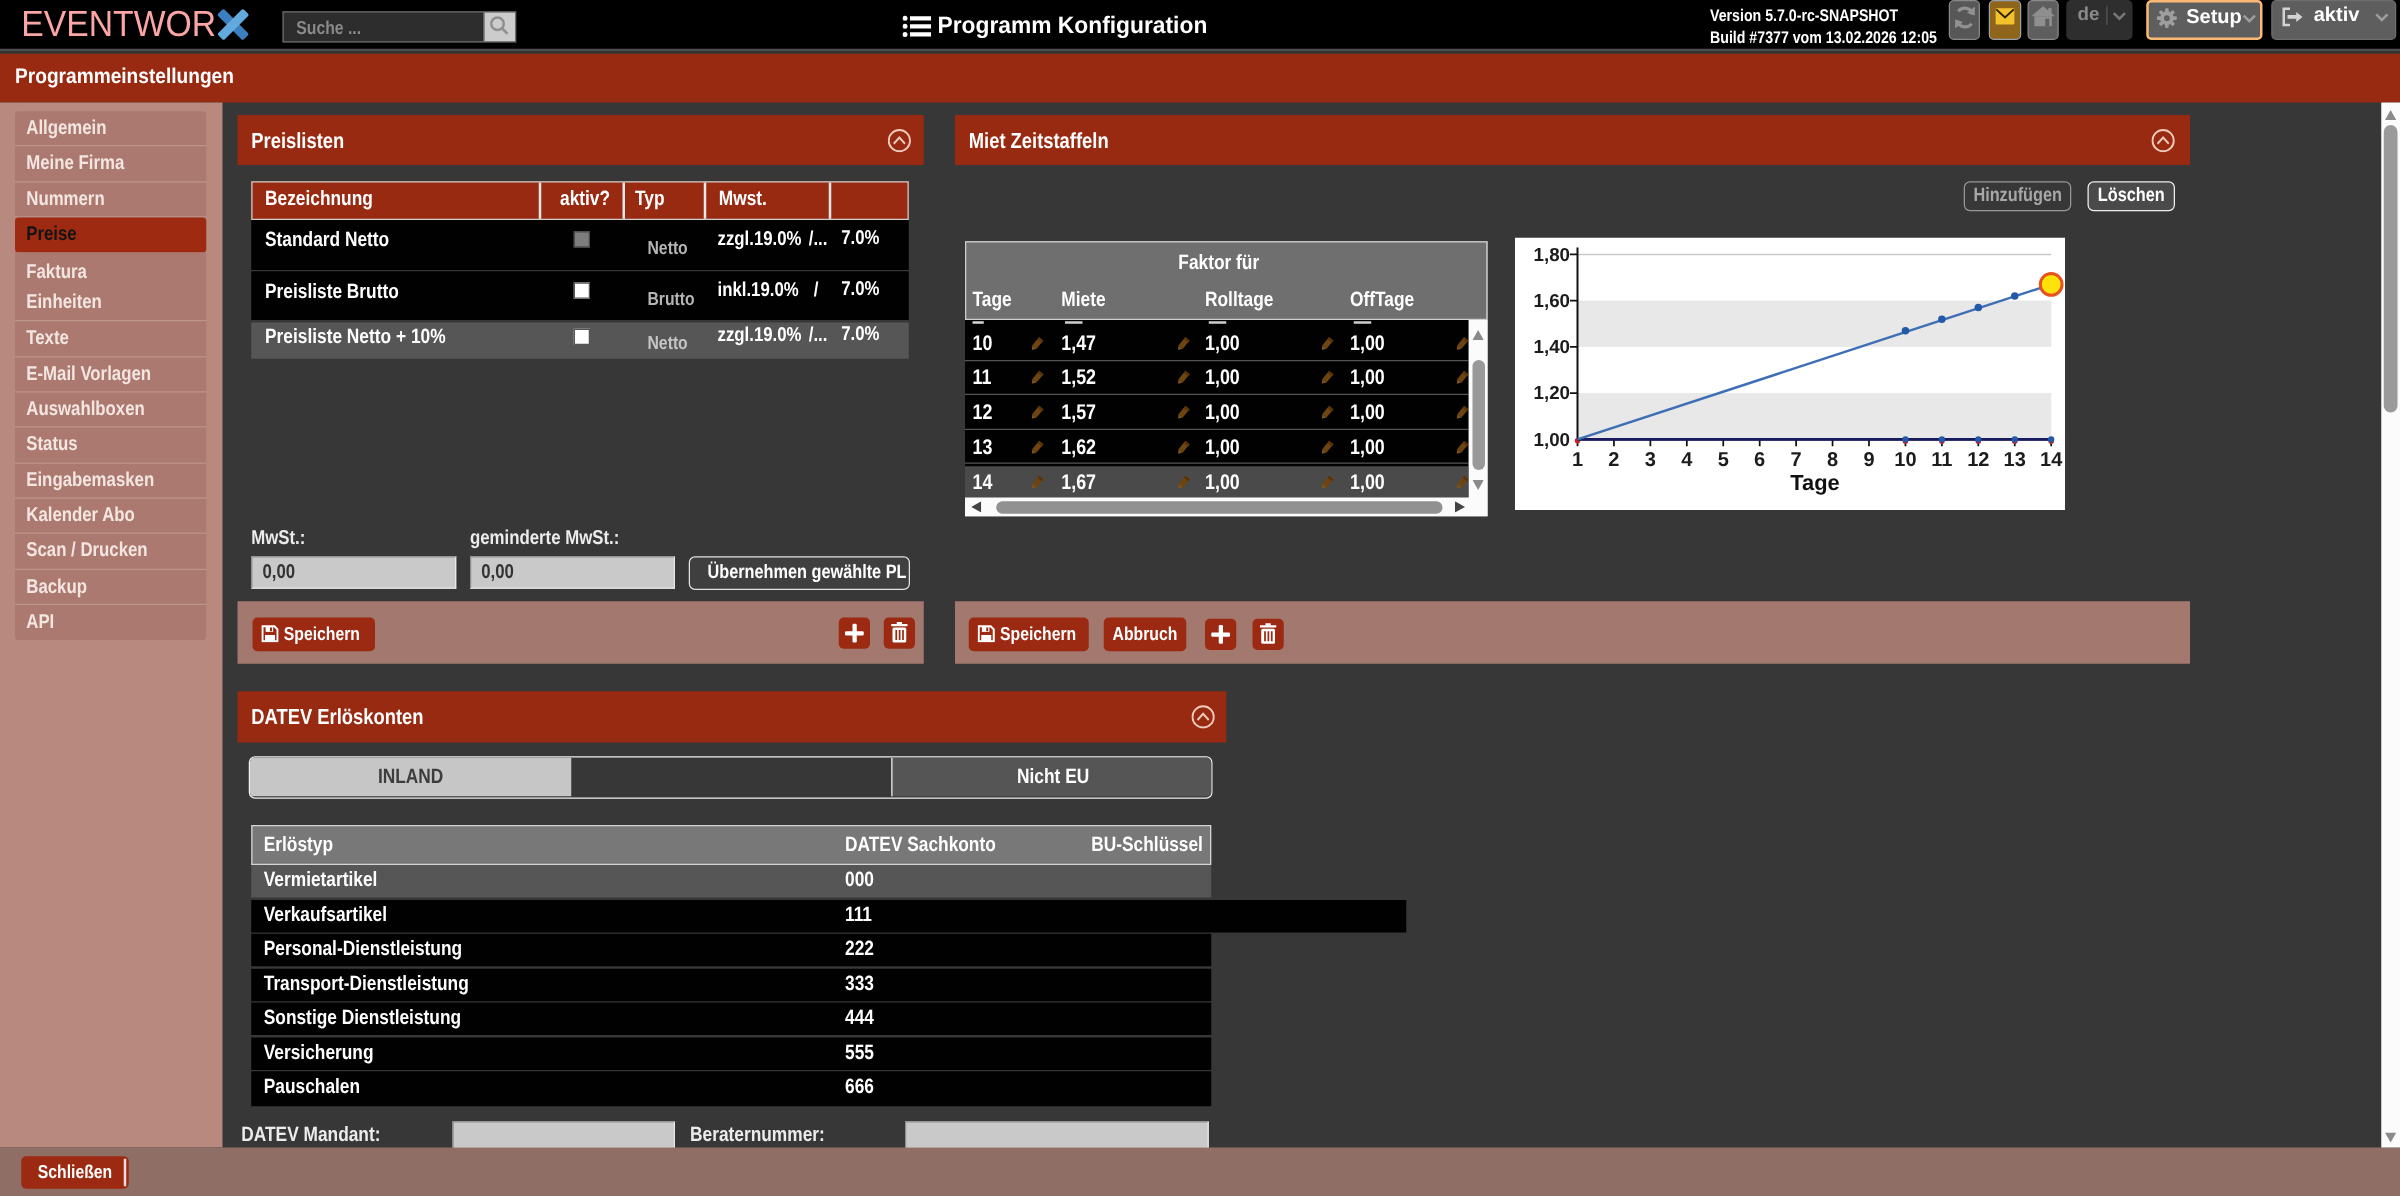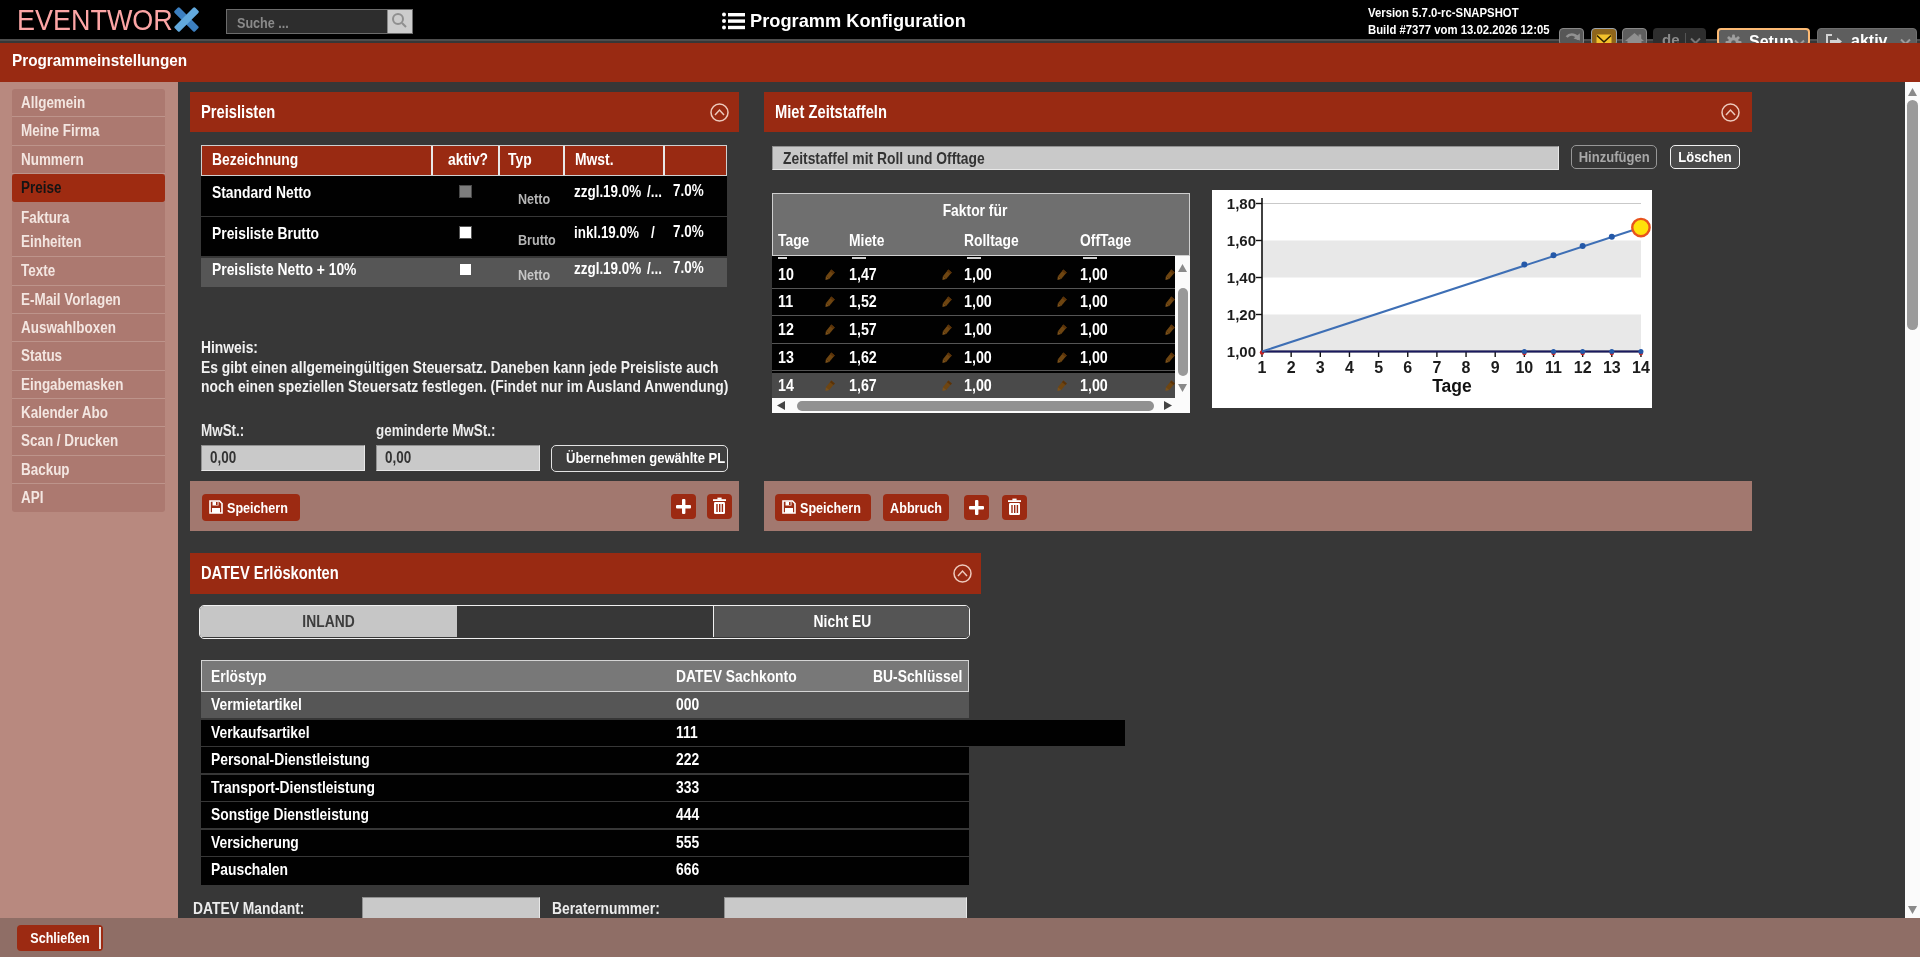--- a/index.html
+++ b/index.html
@@ -11,21 +11,21 @@
 .tc { transform-origin:50% 50%; width:100%; text-align:center; }
 
 
 #topbar { position:absolute; left:0; top:0; width:1920px; height:41px; background:#000; border-bottom:2px solid #4d4d4d; }
 #logo { position:absolute; left:17px; top:4px; font-size:29px; font-weight:normal; color:#fca5a5;text-align:center; }
 #searchbox { position:absolute; left:226px; top:9px; width:187px; height:25px; background:#2d2d2d; border:1px solid #6c6c6c; }
 #searchbox .ph { position:absolute; left:10px; top:4px; font-size:15px; color:#8a8a8a; font-weight:bold; }
 #searchbtn { position:absolute; right:0; top:0; width:25px; height:23px; background:#cccccc; border-left:1px solid #888; }
 #pagetitle { position:absolute; left:750px; top:10px; font-size:19px; color:#fff; font-weight:bold; }
 #version { position:absolute; left:1368px; top:5px; color:#fff; font-size:13.5px; line-height:16.5px; font-weight:bold; }
-.tbtn { position:absolute; top:0; height:18px; border-radius:4px; background:#5e5e5e;margin-top:28px; }
+.tbtn { position:absolute; top:0; height:32px; border-radius:4px; background:#5e5e5e; }
 
 
 #redbar { position:absolute; left:0; top:43px; width:1920px; height:39px; background:#992a12; }
 #redbar span { position:absolute; left:12px; top:8px; color:#fff; font-size:17px; font-weight:bold; }
 
 
 #sidebar { position:absolute; left:0; top:82px; width:178px; height:836px; background:#b8897f; }
 #menu { position:absolute; left:12px; top:7px; width:153px; background:#ac7970; border-radius:3px; }
 #menu .mi { position:relative; height:28.35px; border-bottom:1px solid #bd948b; color:#f3e6e1; font-size:16px; font-weight:bold; line-height:27px; padding-left:9px; }
 #menu .mi.sel { background:#9e2b11; color:#141414; border-radius:3px; border-bottom:1px solid #9e2b11; }
@@ -223,21 +223,20 @@
     <div class="blkrow selrow" style="left:0; top:112.5px; width:526px; height:29.5px;">
       <span class="abs t" style="left:11px; top:2px;">Preisliste Netto + 10%</span>
       <div class="abs" style="left:258px; top:5px; width:13px; height:13px; background:#fff; border:1px solid #555;"></div>
       <span class="abs t" style="left:317px; top:8px; font-size:15px; color:#c5c5c5;">Netto</span>
       <span class="abs t" style="left:373px; top:2px; font-size:16px;">zzgl.19.0%</span>
       <span class="abs t" style="left:446px; top:2px; font-size:16px;">/...</span>
       <span class="abs t" style="left:472px; top:1px; font-size:16px;">7.0%</span>
     </div>
   </div>
 
-  <div class="abs" style="left:11px; top:246px; color:#f2f2f2; font-size:16.5px; font-weight:bold; line-height:19.5px;"><span class="t">Hinweis:</span><br><span class="t">Es gibt einen allgemeingültigen Steuersatz. Daneben kann jede Preisliste auch</span><br><span class="t">noch einen speziellen Steuersatz festlegen. (Findet nur im Ausland Anwendung)</span></div>
 
   <div class="abs" style="left:11px; top:330px; color:#ececec; font-size:16px; font-weight:bold;"><span class="t">MwSt.:</span></div>
   <div class="abs" style="left:186px; top:330px; color:#ececec; font-size:16px; font-weight:bold;"><span class="t">geminderte MwSt.:</span></div>
   <div class="inp" style="left:11px; top:353px; width:164px; height:26px; line-height:24px; padding-left:8px;"><span class="t">0,00</span></div>
   <div class="inp" style="left:186px; top:353px; width:164px; height:26px; line-height:24px; padding-left:8px;"><span class="t">0,00</span></div>
   <div class="abs" style="left:361px; top:353px; width:177px; height:27px; background:#3f3f3f; border:1.5px solid #e2e2e2; border-radius:5px; color:#fff; font-size:15.5px; font-weight:bold; text-align:center; line-height:24px;"><span class="tc">Übernehmen gewählte PL</span></div>
 
   <div class="pinkbar" style="left:0; top:389px; width:549px;">
     <div class="redbtn" style="left:12px; top:13px; width:98px; height:27px; line-height:27px; padding-left:14px; text-align:left;">
       <svg class="abs" style="left:7px; top:6px;" width="14" height="14" viewBox="0 0 14 14">
@@ -277,21 +276,20 @@
 
 <div id="p2">
   <div class="panel-h" style="left:0; top:0; width:988px;">
       <span class="t">Miet Zeitstaffeln</span>
     <svg class="collapse" style="left:957px;" width="19" height="19" viewBox="0 0 19 19">
         <circle cx="9.5" cy="9.5" r="8.5" fill="none" stroke="#eecabd" stroke-width="1.5"></circle>
         <polyline points="5,12 9.5,7 14,12" fill="none" stroke="#eecabd" stroke-width="1.5"></polyline>
       </svg>
   </div>
 
-  <div class="inp" style="left:8px; top:54px; width:787px; height:24px; line-height:22px; padding-left:10px; font-size:16.5px;"><span class="t">Zeitstaffel mit Roll und Offtage</span></div>
   <div class="abs" style="left:807px; top:52.5px; width:86px; height:24px; border:1.5px solid #979797; border-radius:5px; color:#a8a8a8; font-size:15.5px; font-weight:bold; text-align:center; line-height:21px;"><span class="tc">Hinzufügen</span></div>
   <div class="abs" style="left:906px; top:52.5px; width:70px; height:24px; background:#4a4a4a; border:1.5px solid #f0f0f0; border-radius:5px; color:#fff; font-size:15.5px; font-weight:bold; text-align:center; line-height:21px;"><span class="tc">Löschen</span></div>
 
   <div class="abs" style="left:8px; top:101px; width:418px; height:220px; background:#fbfbfb;">
 
     <div class="abs" style="left:0; top:0; width:418px; height:63px; background:#6f6f6f; border:1px solid #cfcfcf;"></div>
     <div class="thdr" style="left:130px; top:8px; width:146px; text-align:center;"><span class="tc">Faktor für</span></div>
     <div class="thdr t" style="left:6px; top:38px;">Tage</div>
     <div class="thdr t" style="left:77px; top:38px;">Miete</div>
     <div class="thdr t" style="left:192px; top:38px;">Rolltage</div>

